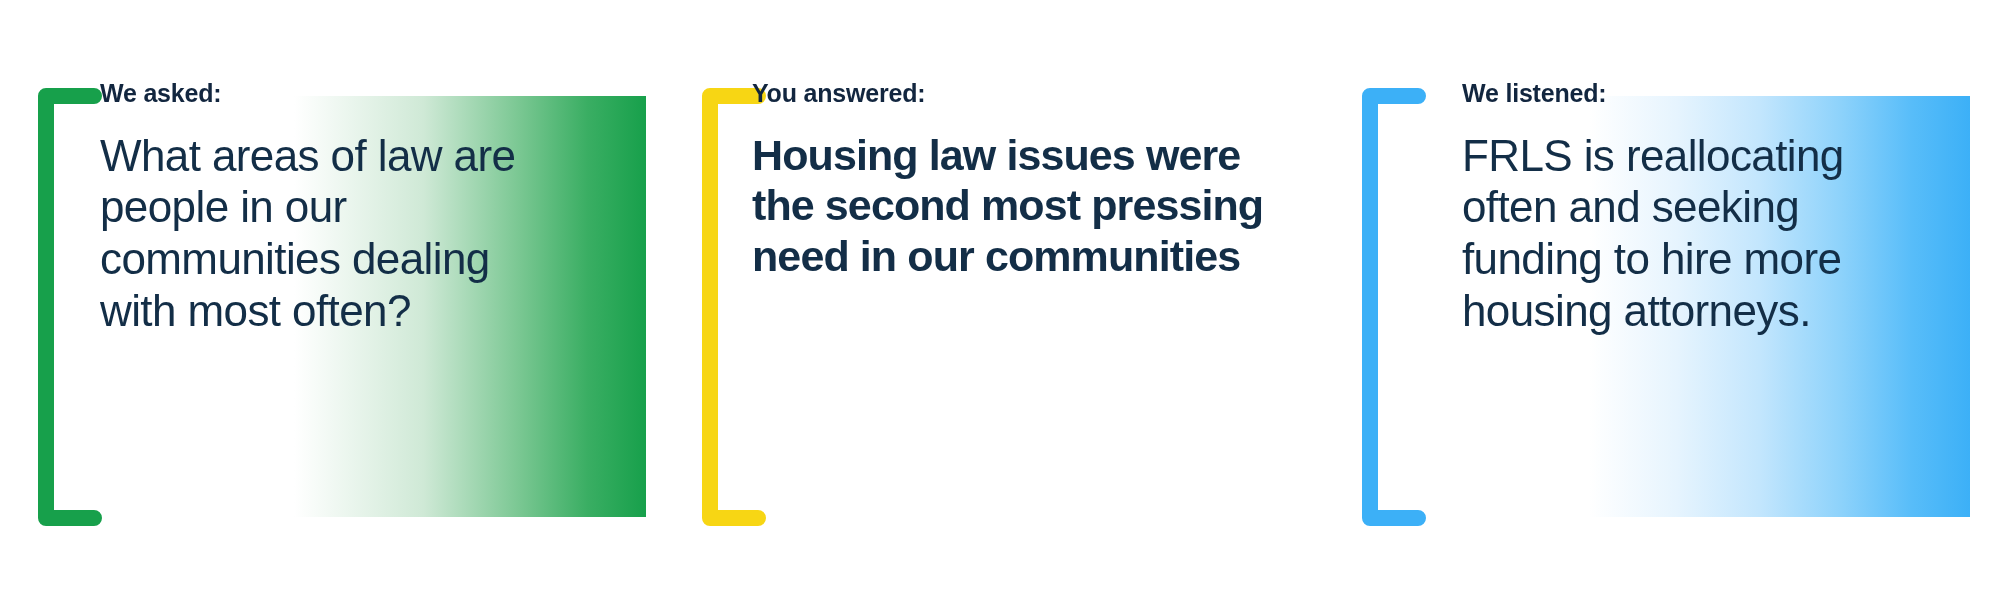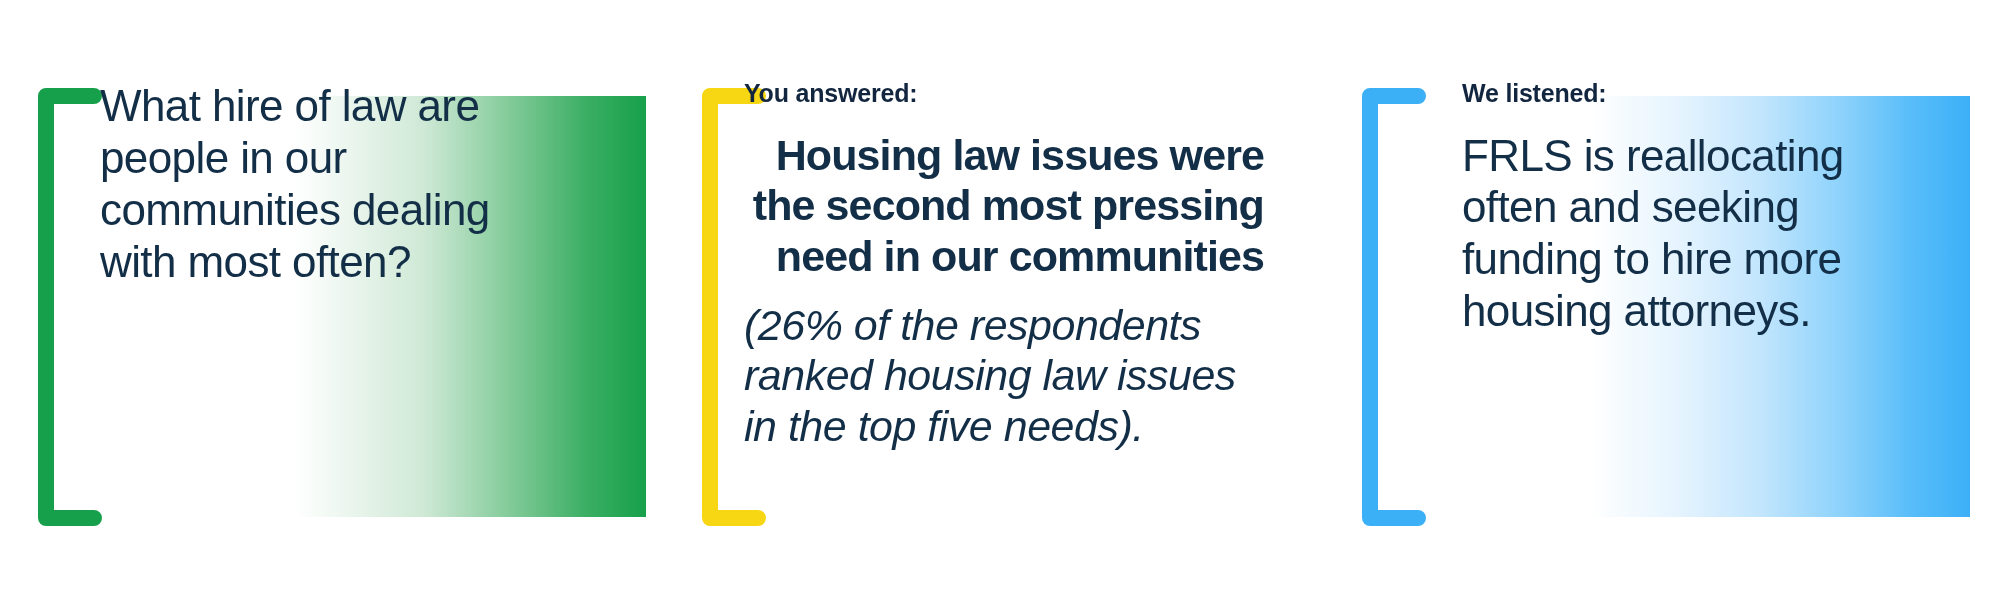--- a/index.html
+++ b/index.html
@@ -110,64 +110,63 @@
     line-height: 1.18;
     color: #132e47;
     letter-spacing: -0.6px;
     font-weight: 400;
   }
 
   .body-text.is-bold {
     font-weight: bold;
     letter-spacing: -0.9px;
     font-size: 43px;
-    text-align: right;
   }
 
   .note-text {
     font-size: 43px;
     line-height: 1.18;
     color: #132e47;
     letter-spacing: -0.5px;
     font-style: italic;
     margin-top: 18px;
   }
 
   #panel-0 .panel-text { width: 420px; }
-  #panel-1 .panel-text { width: 520px; left: 80px; }
+  #panel-1 .panel-text { width: 520px; left: 88px; }
   #panel-2 .panel-text { width: 470px; left: 96px; margin-left: 42px; }
 </style>
 </head>
 <body>
 
 <div id="canvas">
 
   <div class="panel" id="panel-0">
     <div class="panel-fill"></div>
     <div class="bracket">
       <svg width="70" height="438" viewBox="0 0 70 438" fill="none" aria-hidden="true">
         <path d="M62 8 H14 V430 H62" stroke="#17a04b" stroke-width="16" stroke-linecap="round" stroke-linejoin="round" fill="none"></path>
       </svg>
     </div>
     <div class="panel-text">
-      <div class="body-text">What hire of law are people in our communities dealing with most often?</div>
+      <div class="eyebrow">We asked:</div>
+      <div class="body-text">What areas of law are people in our communities dealing with most often?</div>
     </div>
   </div>
 
   <div class="panel" id="panel-1">
     <div class="panel-fill"></div>
     <div class="bracket">
       <svg width="70" height="438" viewBox="0 0 70 438" fill="none" aria-hidden="true">
         <path d="M62 8 H14 V430 H62" stroke="#f7d614" stroke-width="16" stroke-linecap="round" stroke-linejoin="round" fill="none"></path>
       </svg>
     </div>
     <div class="panel-text">
       <div class="eyebrow">You answered:</div>
       <div class="body-text is-bold">Housing law issues were the second most pressing need in our communities</div>
-      <div class="note-text">(26% of the respondents ranked housing law issues in the top five needs).</div>
     </div>
   </div>
 
   <div class="panel" id="panel-2">
     <div class="panel-fill"></div>
     <div class="bracket">
       <svg width="70" height="438" viewBox="0 0 70 438" fill="none" aria-hidden="true">
         <path d="M62 8 H14 V430 H62" stroke="#3cb0f7" stroke-width="16" stroke-linecap="round" stroke-linejoin="round" fill="none"></path>
       </svg>
     </div>

